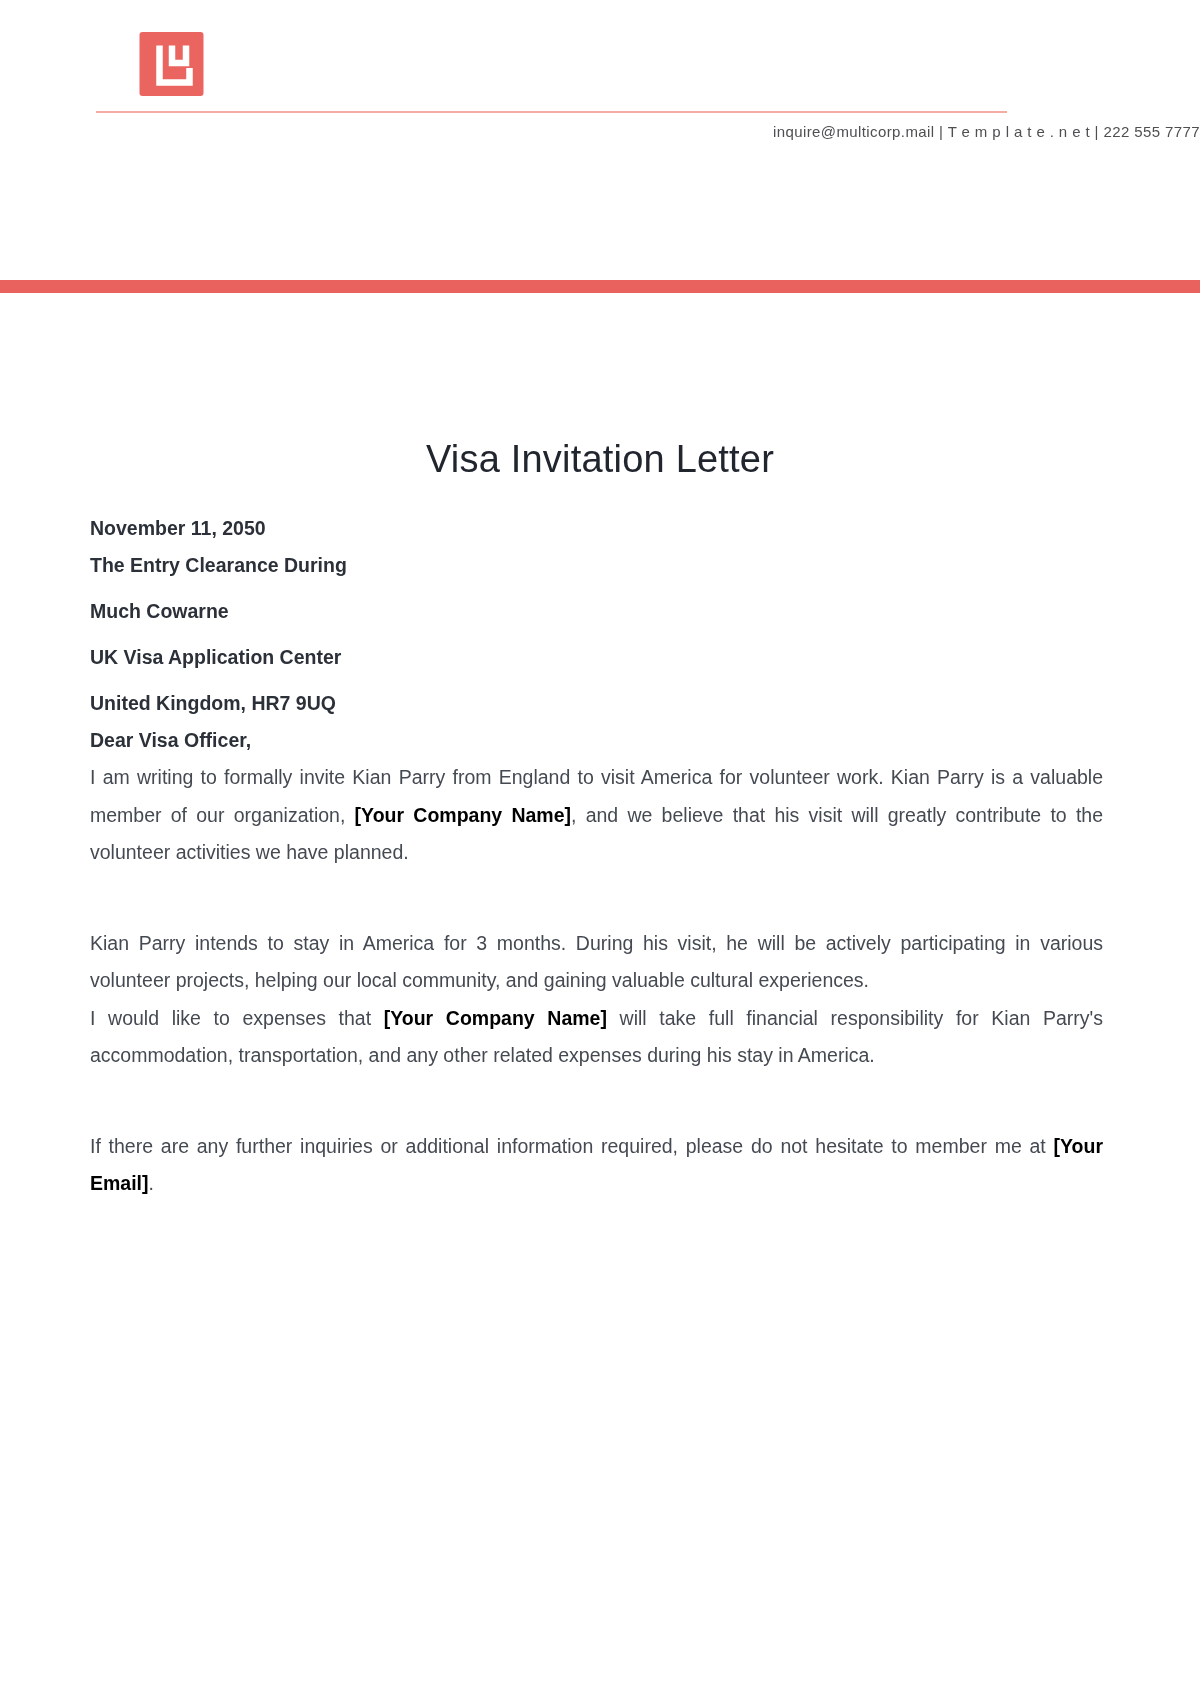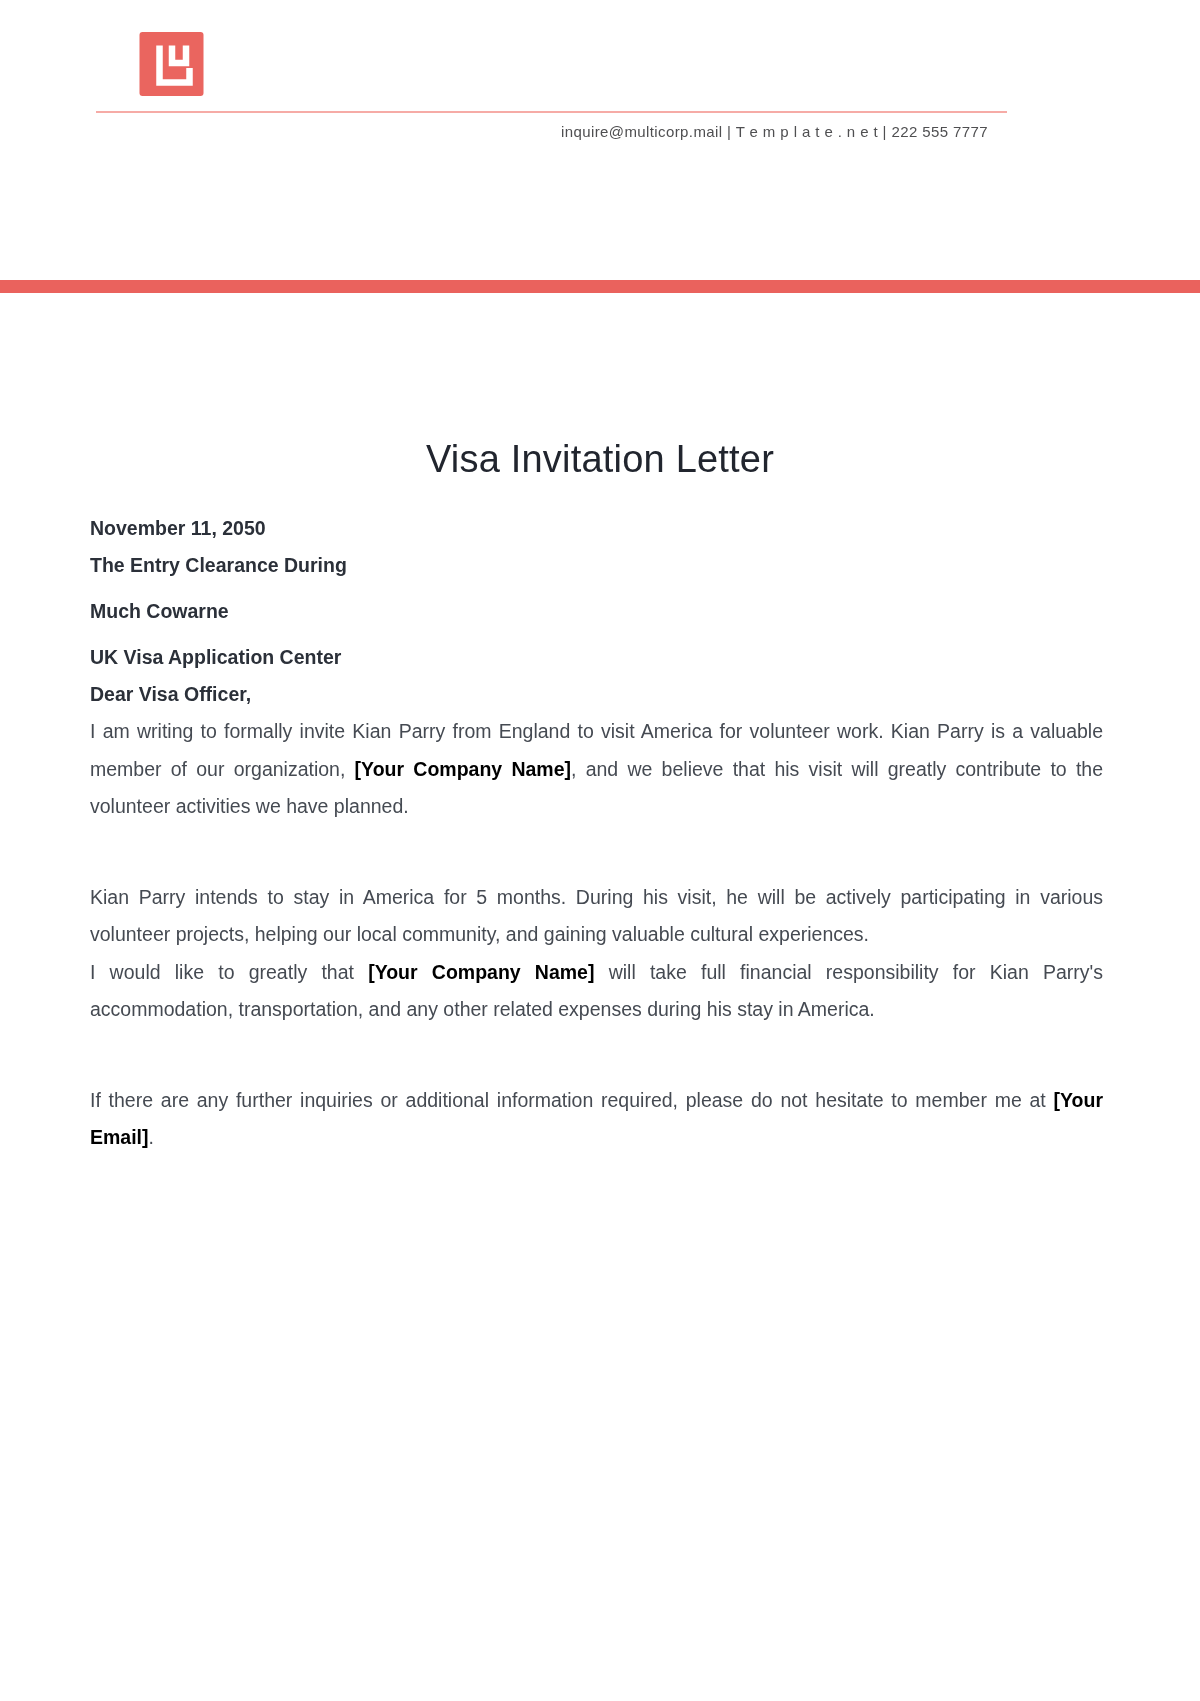--- a/index.html
+++ b/index.html
@@ -20,21 +20,20 @@
     height: 64px;
   }
   .header-divider {
     margin: 15px 0 0 96px;
     width: 911px;
     height: 2px;
     background: #f6aba6;
   }
   .contact-line {
     margin-top: 9px;
-    padding-right: 212px;
     text-align: right;
     font-size: 15px;
     line-height: 20px;
     letter-spacing: 0.4px;
     color: #4f4f51;
   }
 
   
   .accent-bar {
     margin-top: 138px;
@@ -93,26 +92,27 @@
 
 <main>
   <h1 class="page-title">Visa Invitation Letter</h1>
 
   <section class="content">
     <div class="addr-block">
       <div class="addr-line">November 11, 2050</div>
       <div class="addr-line">The Entry Clearance During</div>
       <div class="addr-line addr-gap">Much Cowarne</div>
       <div class="addr-line addr-gap">UK Visa Application Center</div>
+      <div class="addr-line addr-gap">United Kingdom, HR7 9UQ</div>
       <div class="addr-line">Dear Visa Officer,</div>
     </div>
 
     <p><span>I am writing to formally invite Kian Parry from England to visit America for volunteer work. Kian Parry is a valuable member of our organization, </span><strong>[Your Company Name]</strong><span>, and we believe that his visit will greatly contribute to the volunteer activities we have planned.</span></p>
 
-    <p class="sp"><span>Kian Parry intends to stay in America for 5 months. During his visit, he will be actively participating in various volunteer projects, helping our local community, and gaining valuable cultural experiences.</span></p>
+    <p class="sp"><span>Kian Parry intends to stay in America for 3 months. During his visit, he will be actively participating in various volunteer projects, helping our local community, and gaining valuable cultural experiences.</span></p>
 
-    <p><span>I would like to greatly that </span><strong>[Your Company Name]</strong><span> will take full financial responsibility for Kian Parry's accommodation, transportation, and any other related expenses during his stay in America.</span></p>
+    <p><span>I would like to expenses that </span><strong>[Your Company Name]</strong><span> will take full financial responsibility for Kian Parry's accommodation, transportation, and any other related expenses during his stay in America.</span></p>
 
 
 
     <p class="sp"><span>If there are any further inquiries or additional information required, please do not hesitate to member me at </span><strong>[Your Email]</strong><span>.</span></p>
   </section>
 </main>
 
 </body></html>

